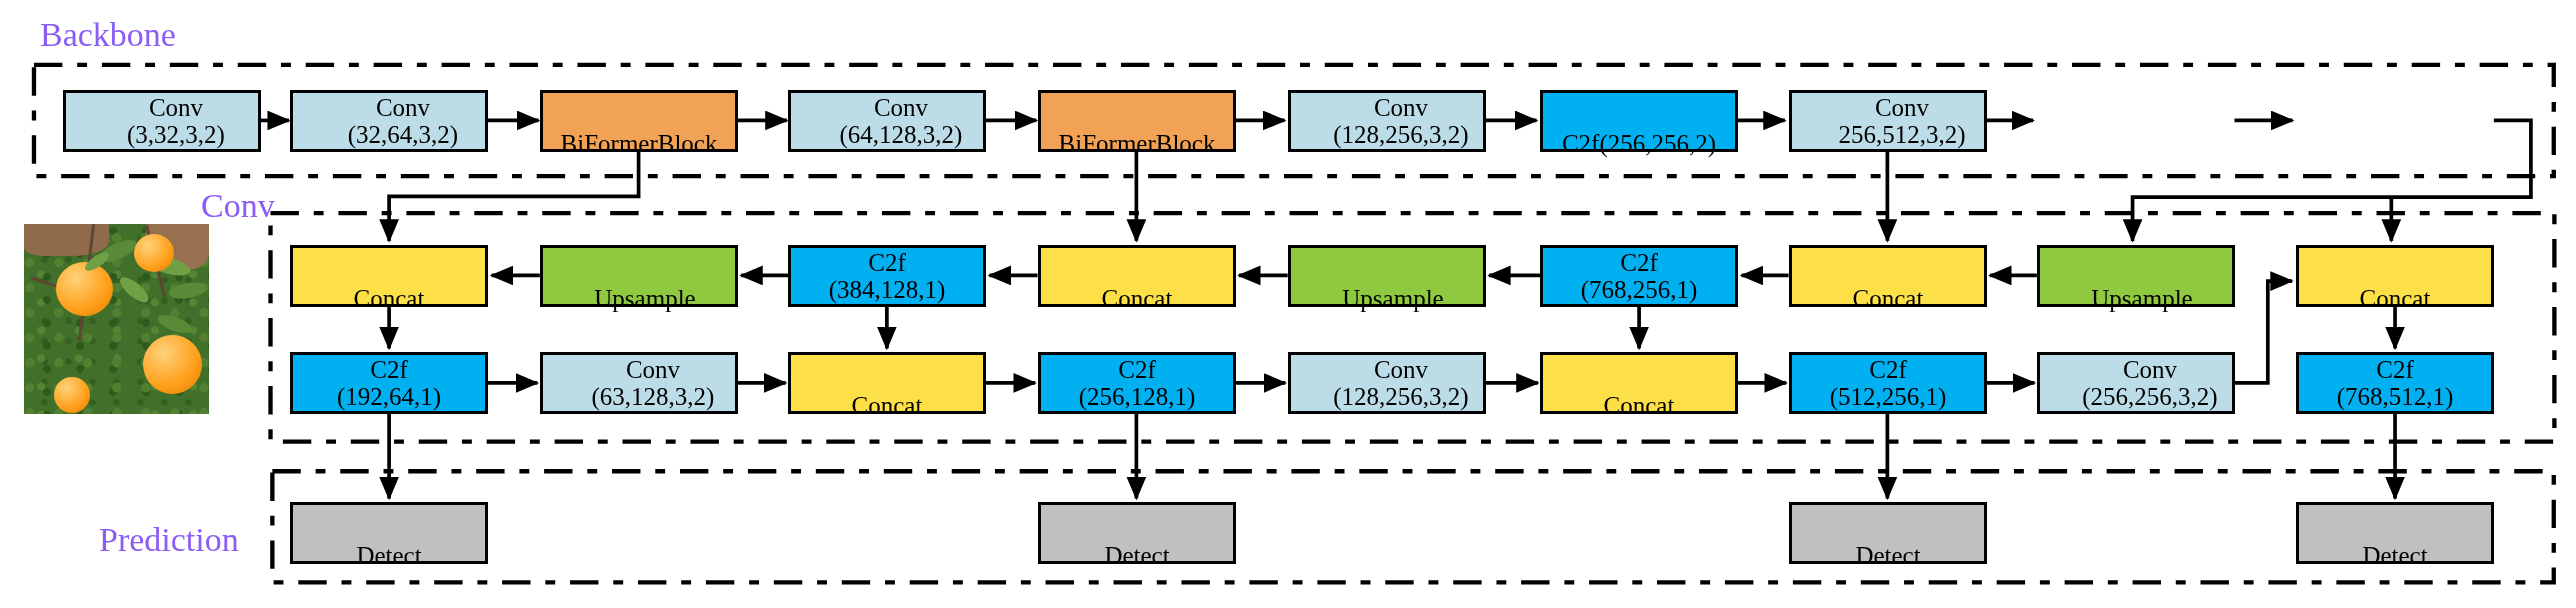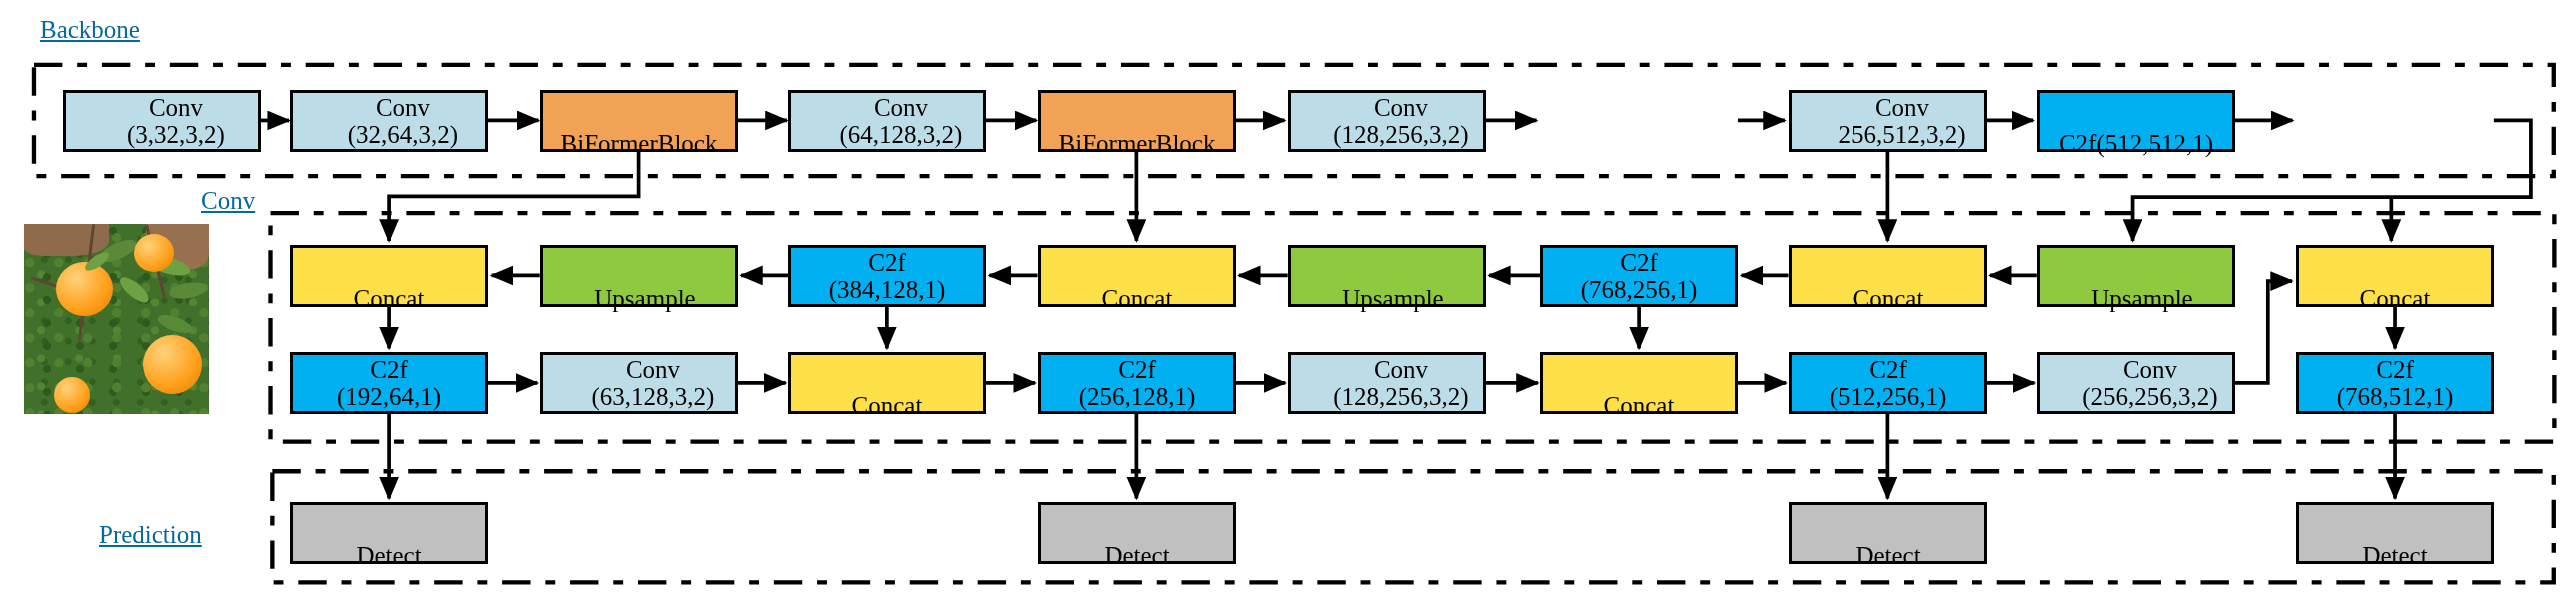--- a/index.html
+++ b/index.html
@@ -6,24 +6,23 @@
   #stage{
     position:relative;
     width:2576px;height:609px;
     background:#ffffff;
     font-family:"Liberation Serif", serif;
     color:#000;
     overflow:hidden;
   }
   .section-label{
     position:absolute;
-    font-size:25px;
-    color:#0369a1;
+    font-size:34px;
+    color:#8b5cf6;
     white-space:nowrap;
-    text-decoration:underline;
   }
   svg.wires{position:absolute;left:0;top:0;width:2576px;height:609px;}
   .node{
     position:absolute;
     width:198px;height:62px;
     border:3.1px solid #000;
     box-sizing:border-box;
     display:flex;flex-direction:column;
     align-items:center;justify-content:center;
     text-align:center;
@@ -164,26 +163,26 @@
       <span>Conv</span>
       <span>(64,128,3,2)</span>
     </div>
   <div class="node orangebox" style="left:1038px;top:90px;">
       <span class="one">BiFormerBlock</span>
     </div>
   <div class="node lightblue" style="left:1288px;top:90px;">
       <span>Conv</span>
       <span>(128,256,3,2)</span>
     </div>
+  <div class="node blue" style="left:1540px;top:90px;">
+      <span class="one">C2f(256,256,2)</span>
+    </div>
   <div class="node lightblue" style="left:1789px;top:90px;">
       <span>Conv</span>
       <span>256,512,3,2)</span>
-    </div>
-  <div class="node blue" style="left:2037px;top:90px;">
-      <span class="one">C2f(512,512,1)</span>
     </div>
 
   <div class="node red" style="left:290px;top:245px;">
       <span class="one">Concat</span>
     </div>
   <div class="node green" style="left:540px;top:245px;">
       <span class="one">Upsample</span>
     </div>
   <div class="node blue" style="left:788px;top:245px;">
       <span>C2f</span>

